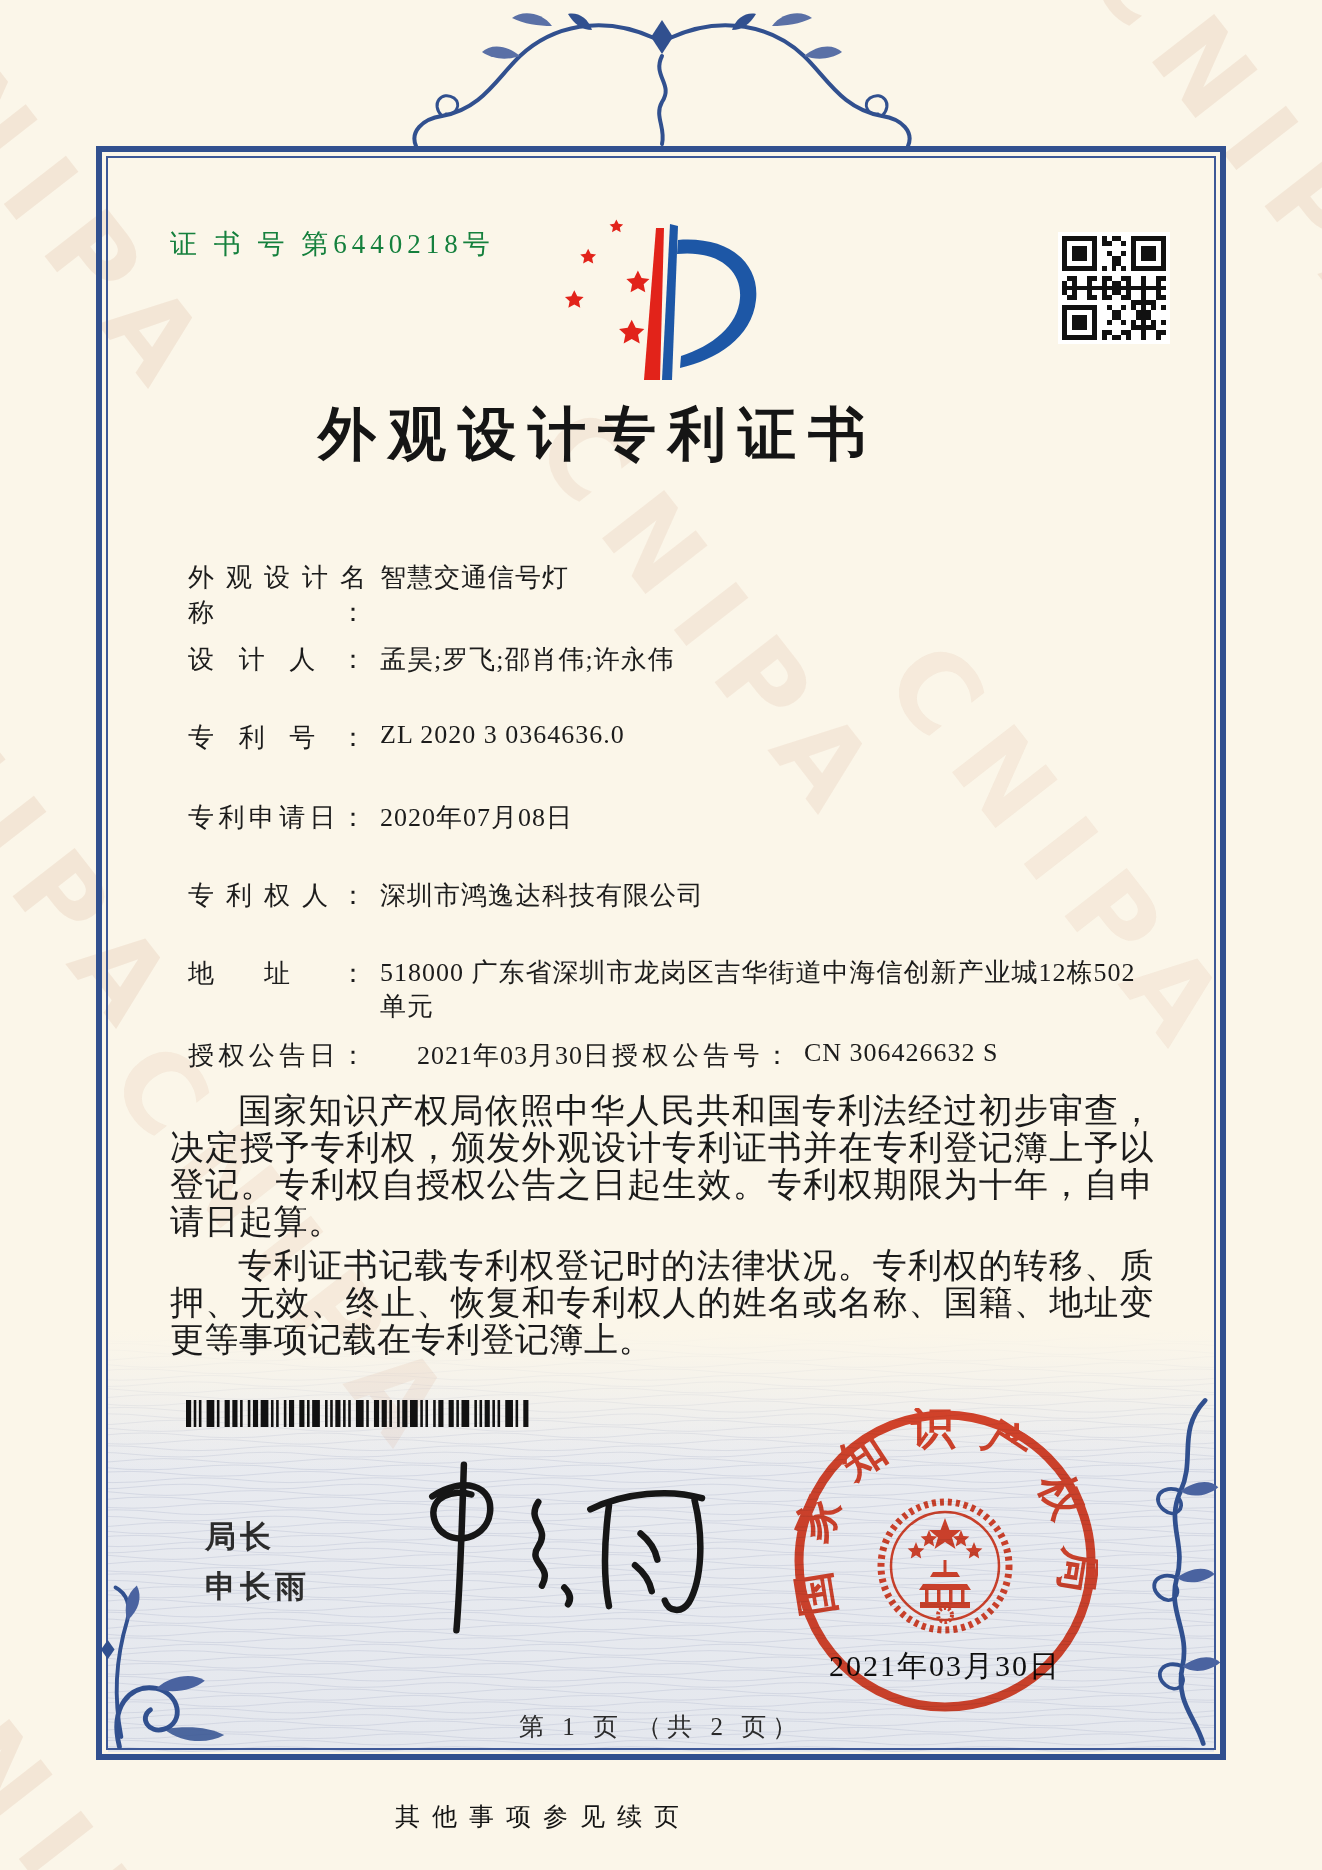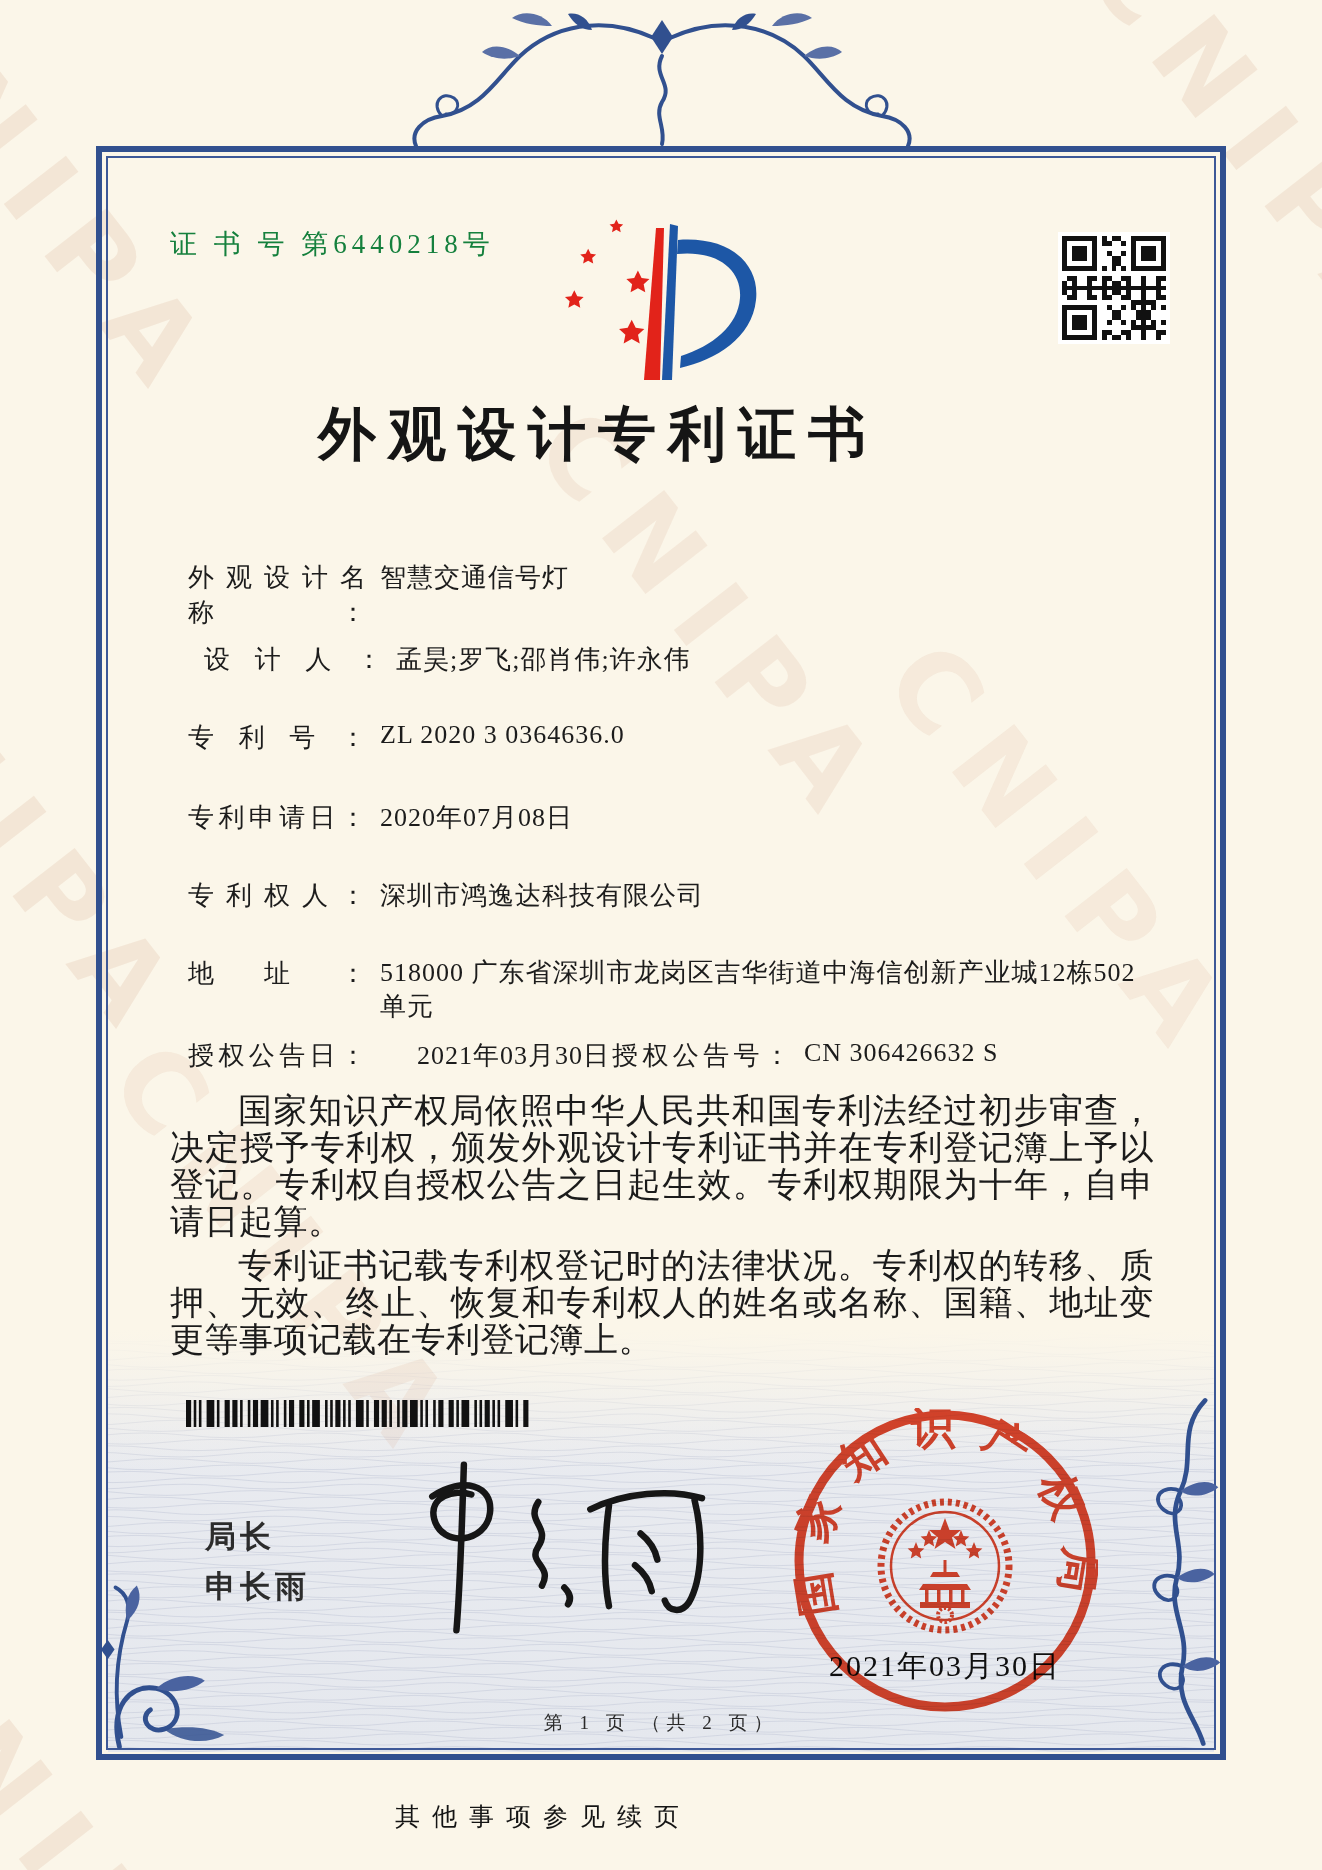--- a/index.html
+++ b/index.html
@@ -63,21 +63,21 @@
   .signature path{fill:none;stroke:#161616;stroke-width:7;stroke-linecap:round;stroke-linejoin:round;}
 
   .seal{left:792px;top:1408px;z-index:8;mix-blend-mode:multiply;opacity:.94;}
   .seal .red{fill:#dc3a1f;}
   .seal .redline{fill:none;stroke:#dc3a1f;}
   .seal-ring-text{font-size:44px;font-weight:bold;letter-spacing:24px;fill:#dc3a1f;
       font-family:"Liberation Serif","DejaVu Serif",serif;}
   .seal-date{left:792px;top:1646px;width:306px;text-align:center;font-size:30px;color:#101010;
       letter-spacing:2px;z-index:9;mix-blend-mode:multiply;}
 
-  .page-info{left:96px;top:1710px;width:1130px;text-align:center;font-size:19px;
+  .page-info{left:96px;top:1710px;width:1130px;text-align:center;font-size:25px;
       letter-spacing:6px;color:#2a2a2a;z-index:7;}
   .continuation{left:0;top:1800px;width:1086px;text-align:center;font-size:25px;
       letter-spacing:12px;color:#141414;z-index:7;}
 </style>
 </head>
 <body>
 
 <div class="page">
 
   <div class="wm" style="left:-60px;top:-40px;">CNIPA</div>
@@ -349,21 +349,21 @@
         <rect x="2" y="16" width="3" height="3" fill="#111"></rect>
       </svg>
   </div>
 
   <div class="abs title">外观设计专利证书</div>
 
   <div class="abs row" style="top:560px;">
     <span class="flabel">外观设计名称：</span>
     <span class="fvalue">智慧交通信号灯</span>
   </div>
-  <div class="abs row" style="top:642px;margin-left:16px;">
+  <div class="abs row" style="top:642px;">
     <span class="flabel">设计人：</span>
     <span class="fvalue">孟昊;罗飞;邵肖伟;许永伟</span>
   </div>
   <div class="abs row" style="top:720px;">
     <span class="flabel">专利号：</span>
     <span class="fvalue">ZL 2020 3 0364636.0</span>
   </div>
   <div class="abs row" style="top:800px;">
     <span class="flabel">专利申请日：</span>
     <span class="fvalue">2020年07月08日</span>

